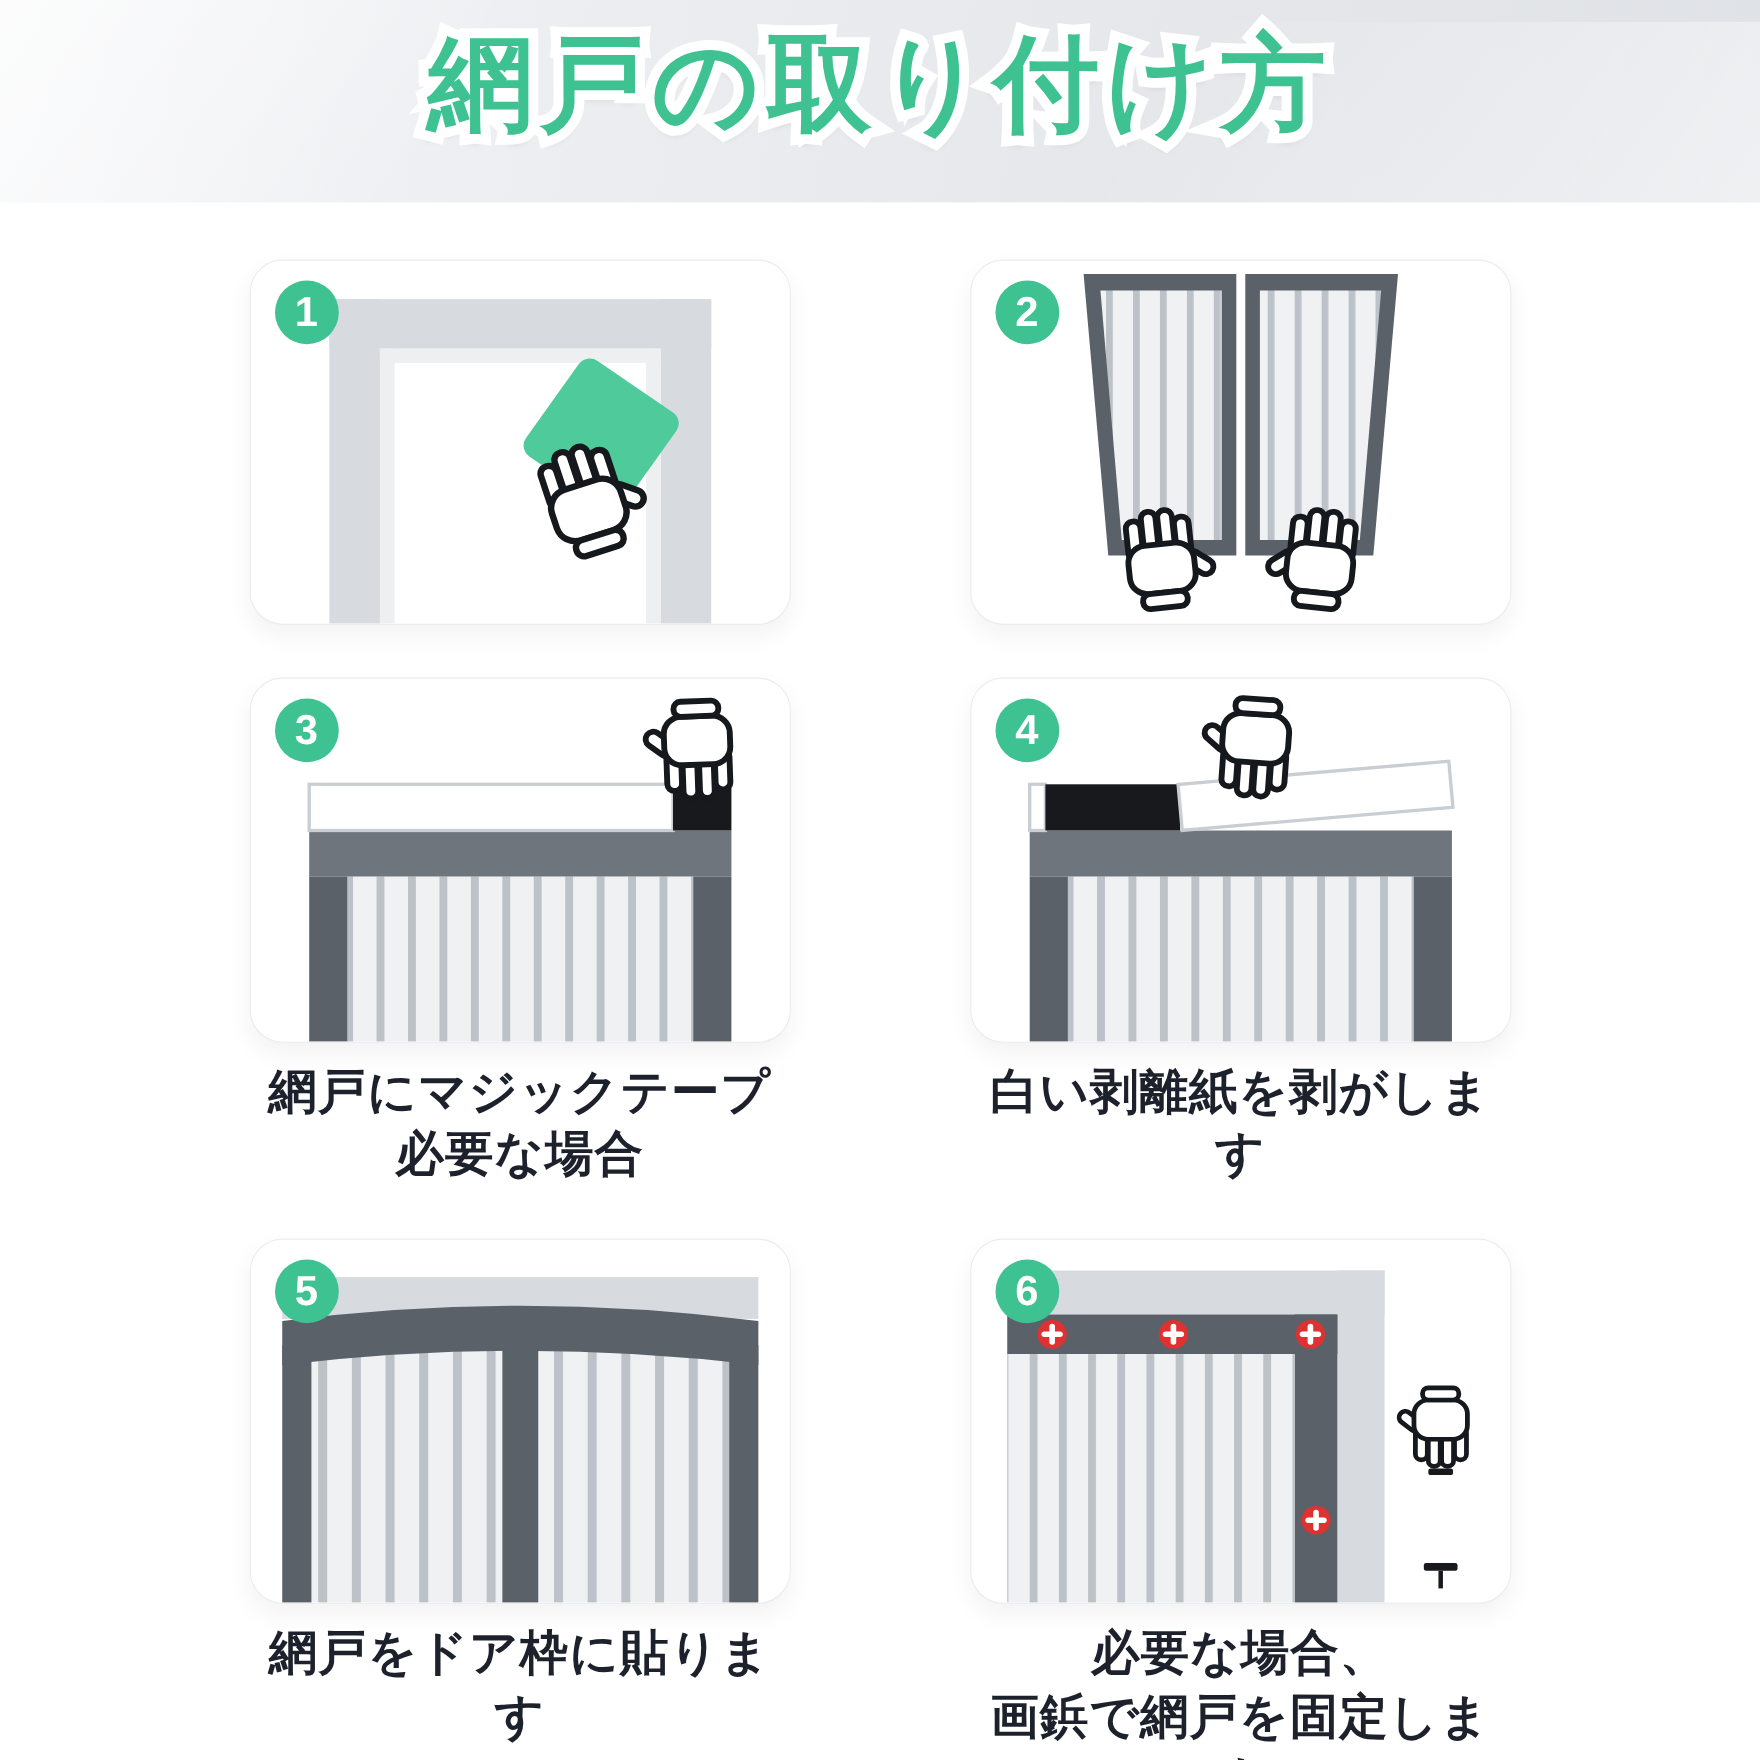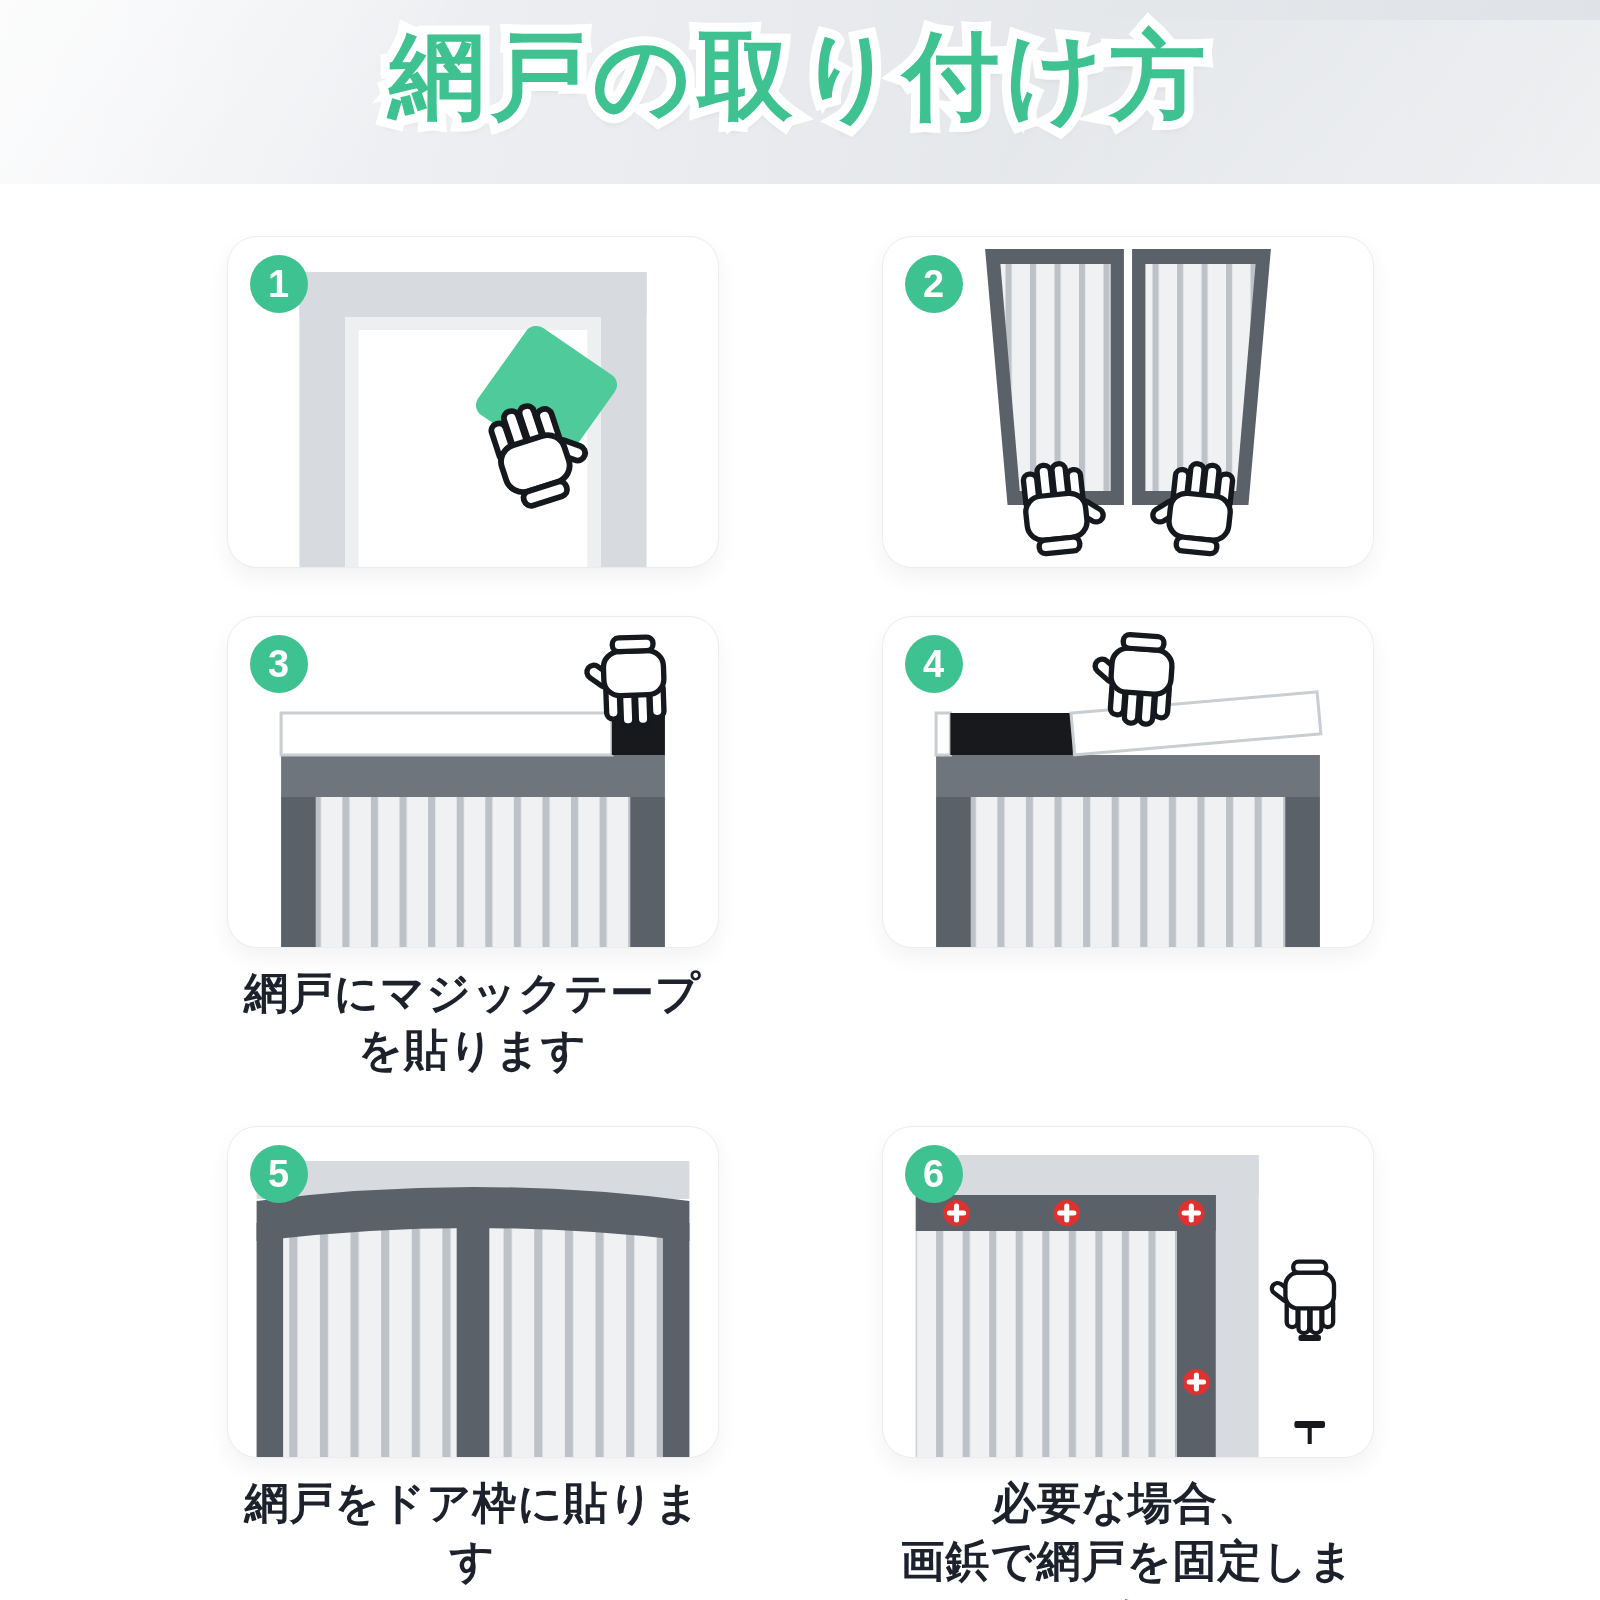--- a/index.html
+++ b/index.html
@@ -170,21 +170,21 @@
           </g>
           <g>
             <rect x="52" y="96" width="324" height="42" fill="#FFFFFF" stroke="#C9CED2" stroke-width="3"></rect>
             <rect x="376" y="96" width="52" height="42" fill="#17191C"></rect>
           </g>
           <use href="#glove" transform="translate(398,74) rotate(178) scale(1.05)"></use>
         </svg>
         <div class="badge">3</div>
       </div>
       <div class="caption">網戸にマジックテープ
-を貼ります</div>
+必要な場合</div>
     </div>
 
     <div class="step-cell">
       <div class="card">
         <svg viewBox="0 0 480 330" preserveAspectRatio="none">
           <defs>
             <pattern id="pat4" width="28" height="28" patternUnits="userSpaceOnUse">
               <rect width="28" height="28" fill="#EFF1F3"></rect>
               <rect width="7" height="28" fill="#BCC2C8"></rect>
             </pattern>
@@ -199,20 +199,21 @@
             <rect x="52" y="96" width="14" height="42" fill="#FFFFFF" stroke="#C9CED2" stroke-width="3"></rect>
             <rect x="66" y="96" width="120" height="42" fill="#17191C"></rect>
           </g>
           <g transform="rotate(-5 186 117)">
             <rect x="186" y="96" width="242" height="42" fill="#FFFFFF" stroke="#C9CED2" stroke-width="3"></rect>
           </g>
           <use href="#glove" transform="translate(252,72) rotate(184) scale(1.05)"></use>
         </svg>
         <div class="badge">4</div>
       </div>
+      <div class="caption">白い剥離紙を剥がします</div>
     </div>
 
     <div class="step-cell">
       <div class="card">
         <svg viewBox="0 0 480 330" preserveAspectRatio="none">
           <defs>
             <pattern id="pat5" width="30" height="30" patternUnits="userSpaceOnUse">
               <rect width="30" height="30" fill="#EFF1F3"></rect>
               <rect width="8" height="30" fill="#BCC2C8"></rect>
             </pattern>

